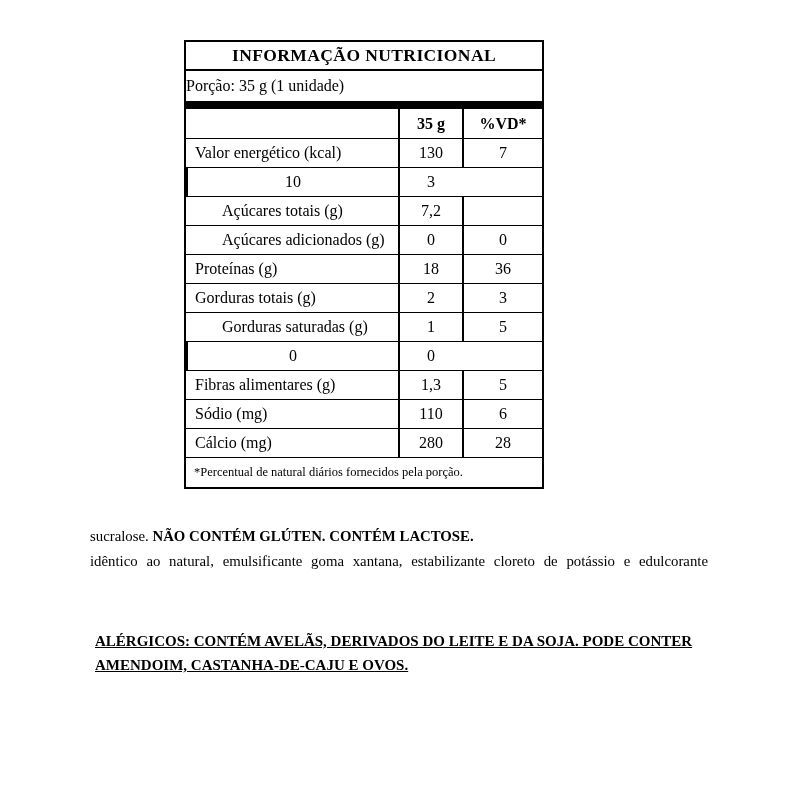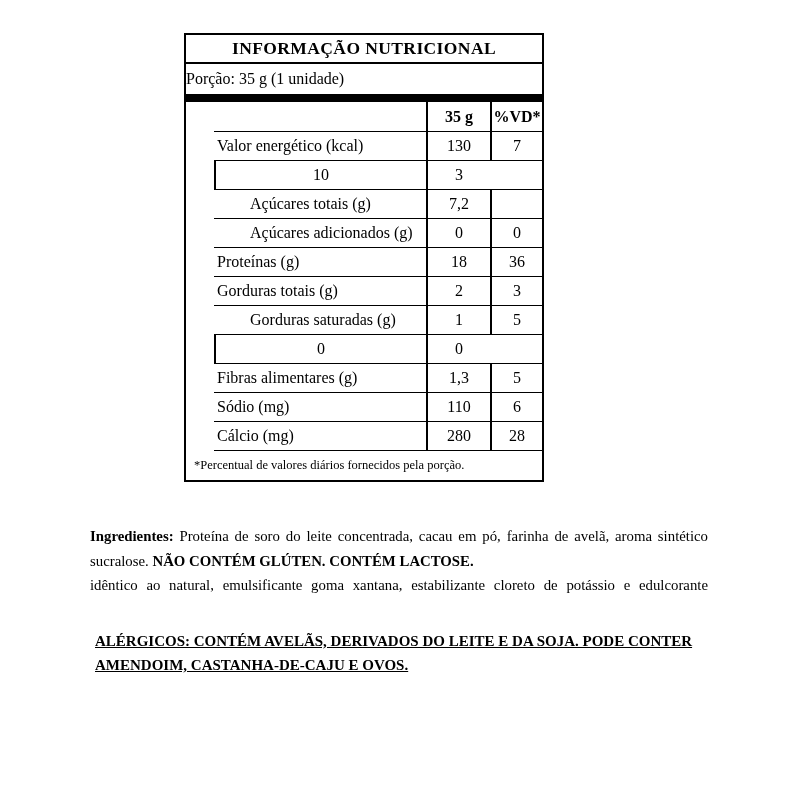--- a/index.html
+++ b/index.html
@@ -13,21 +13,21 @@
     position: relative;
     overflow: hidden;
     font-family: "Liberation Serif", "DejaVu Serif", serif;
     color: #000000;
   }
 
   
   .nutrition-table {
     position: absolute;
     left: 184px;
-    top: 33px;
+    top: 40px;
     width: 360px;
     box-sizing: border-box;
     border: 2px solid #000;
     background: #fff;
   }
   .t-title {
     height: 29px;
     box-sizing: border-box;
     border-bottom: 2px solid #000;
     display: flex;
@@ -49,35 +49,34 @@
   .t-bar {
     height: 8px;
     background: #000;
   }
   .t-row {
     display: grid;
     grid-template-columns: 212px 64px 1fr;
     height: 29px;
     box-sizing: border-box;
     border-bottom: 1.5px solid #000;
-    margin-left: 28px;
   }
   .t-row.header {
     height: 30px;
   }
   .t-row.header .cell { font-weight: bold; }
   .cell {
     display: flex;
     align-items: center;
     font-size: 16px;
     box-sizing: border-box;
     overflow: hidden;
     white-space: nowrap;
   }
-  .cell.label { padding-left: 3px; }
+  .cell.label { padding-left: 9px; }
   .cell.label.ind1 { padding-left: 36px; }
   .cell.label.ind2 { padding-left: 36px; }
   .cell.val {
     justify-content: center;
     border-left: 2px solid #000;
   }
   .t-foot {
     height: 29px;
     box-sizing: border-box;
     display: flex;
@@ -189,26 +188,25 @@
     <div class="cell val">110</div>
     <div class="cell val">6</div>
   </div>
 
   <div class="t-row">
     <div class="cell label">Cálcio (mg)</div>
     <div class="cell val">280</div>
     <div class="cell val">28</div>
   </div>
 
-  <div class="t-foot">*Percentual de valores diários fornecidos pela porção.</div>
+  <div class="t-foot">*Percentual de natural diários fornecidos pela porção.</div>
 
 </div>
 
 <div class="ingredients">
-  <div class="ing-line jline"><b>Ingredientes:</b><span> Proteína de soro do leite concentrada, cacau em pó, farinha de avelã, aroma sintético</span></div>
   <div class="ing-line"><span>sucralose. </span><b>NÃO CONTÉM GLÚTEN. CONTÉM LACTOSE.</b></div>
   <div class="ing-line jline"><span>idêntico ao natural, emulsificante goma xantana, estabilizante cloreto de potássio e edulcorante</span></div>
 </div>
 
 <div class="allergens">
   <div class="al-line">ALÉRGICOS: CONTÉM AVELÃS, DERIVADOS DO LEITE E DA SOJA. PODE CONTER</div>
   <div class="al-line">AMENDOIM, CASTANHA-DE-CAJU E OVOS.</div>
 </div>
 
 </body></html>

